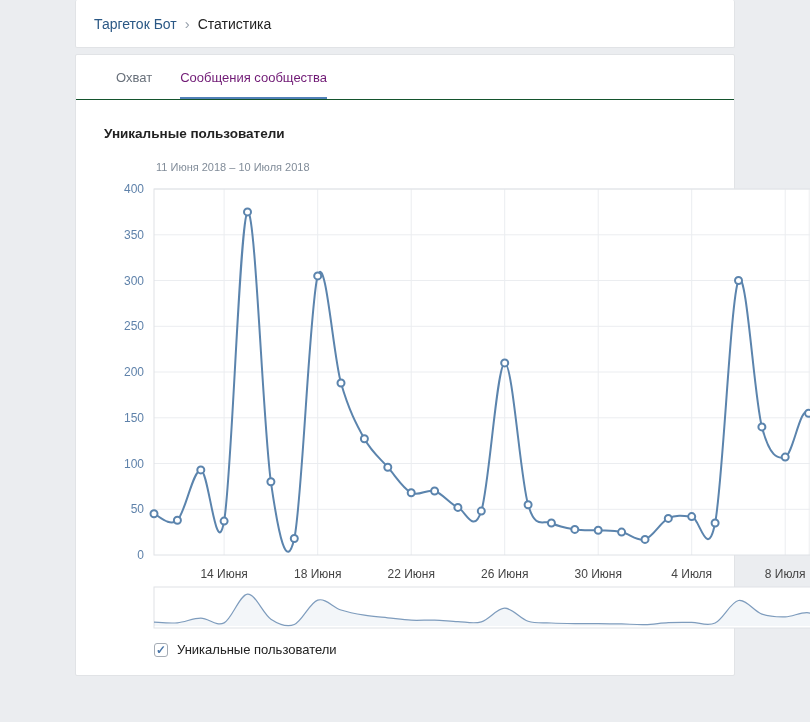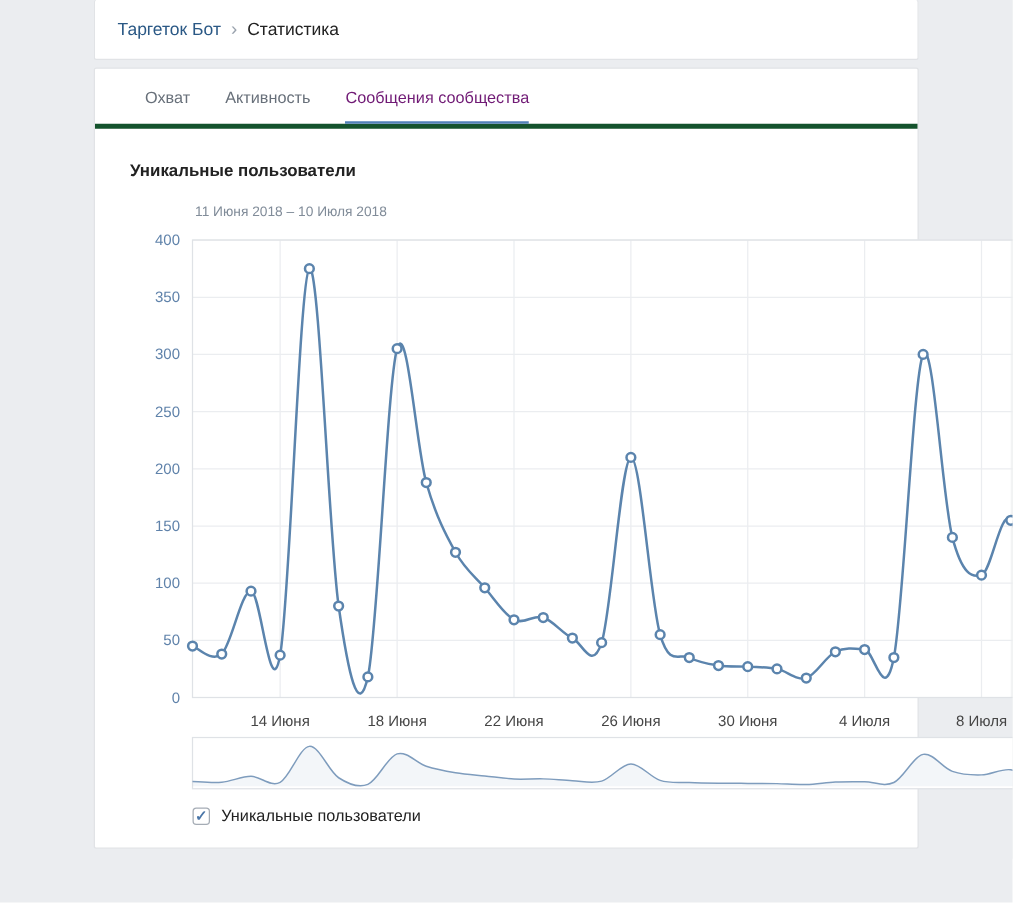--- a/index.html
+++ b/index.html
@@ -9,21 +9,21 @@
   
   .header-card{display:flex;align-items:center;justify-content:space-between;padding:15px 22px 15px 18px;margin-bottom:6px;border-top:none;}
   .breadcrumb{font-size:14px;}
   .breadcrumb .crumb-link{color:#2a5885;text-decoration:none;cursor:pointer;}
   .breadcrumb .sep{color:#99a2ad;margin:0 8px;font-size:15px;}
   .breadcrumb .current{color:#222;}
   .export-btn{background:#5181b8;color:#fff;border:none;border-radius:4px;padding:8px 16px;font-size:12.5px;font-family:inherit;cursor:pointer;line-height:1.15;}
 
   
   .main-card{margin-bottom:8px;}
-  .tabs{display:flex;padding:0 40px;border-bottom:4px solid #14532d;}
+  .tabs{display:flex;padding:0 40px;border-bottom:1px solid #14532d;}
   .tab{padding:15px 0 12px;margin-right:28px;font-size:13px;color:#68707a;cursor:pointer;border-bottom:2px solid transparent;white-space:nowrap;}
   .tab.active{color:#701a75;border-bottom-color:#5181b8;}
 
   .content{padding:18px 20px 16px 28px;}
   .section-title{font-size:13.5px;font-weight:bold;margin:8px 0 0;}
   .section-desc{font-size:13px;margin:12px 0 0;}
   .date-range{font-size:11px;color:#818c99;margin:20px 0 6px 52px;}
 
   #chart svg,#navigator svg{display:block;}
   #navigator{margin-top:3px;}
@@ -40,21 +40,20 @@
 
   <div class="card header-card">
     <div class="breadcrumb">
       <a class="crumb-link">Таргеток Бот</a><span class="sep">›</span><span class="current">Статистика</span>
     </div>
   </div>
 
   <div class="card main-card">
     <div class="tabs">
         <div class="tab">Охват</div>
-        <div class="tab">Активность</div>
         <div class="tab active">Сообщения сообщества</div>
       </div>
 
     <div class="content">
       <h3 class="section-title">Уникальные пользователи</h3>
       <div class="date-range">11 Июня 2018 – 10 Июля 2018</div>
 
       <div id="chart">
           <svg width="736" height="404">
             <rect x="50" y="10" width="678" height="366" fill="#fff"></rect>

